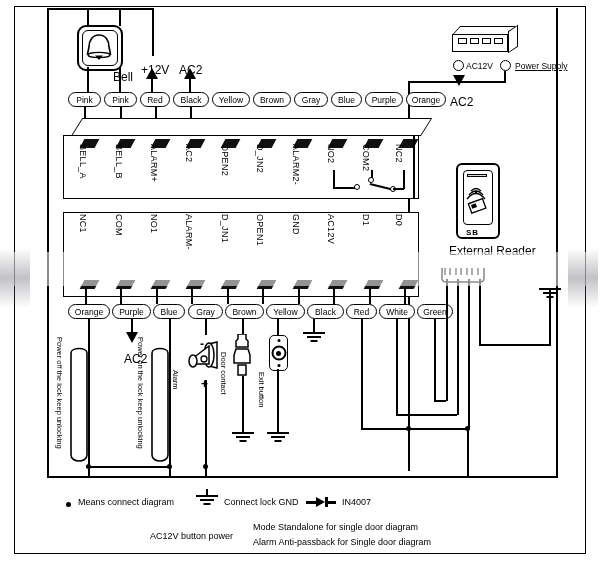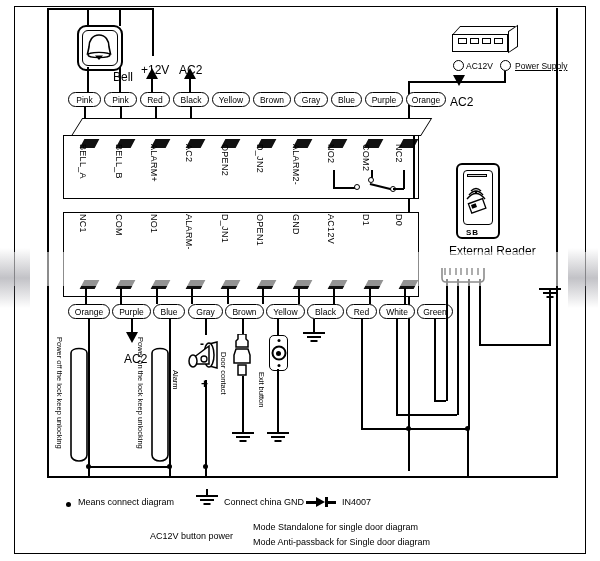--- a/index.html
+++ b/index.html
@@ -375,29 +375,29 @@
   <div class="dot" style="left:406px;top:426px;"></div>
 
   <div class="dot" style="left:66px;top:502px;"></div>
   <div class="legend" style="left:78px;top:497px;">Means connect diagram</div>
   <div class="gnd" style="left:196px;top:495px;">
       <i></i>
       <i></i>
       <i></i>
     </div>
   <div class="line vl" style="left:206px;top:489px;height:8px;"></div>
-  <div class="legend" style="left:224px;top:497px;">Connect china GND</div>
+  <div class="legend" style="left:224px;top:497px;">Connect lock GND</div>
   <div class="diode" style="left:306px;top:497px;">
     <div class="bar"></div>
       <div class="tip"></div>
       <div class="cath"></div>
       <div class="bar2"></div>
   </div>
   <div class="legend" style="left:342px;top:497px;">IN4007</div>
 
   <div class="legend" style="left:150px;top:531px;">AC12V button power</div>
   <div class="legend" style="left:253px;top:522px;">Mode Standalone for single door diagram</div>
-  <div class="legend" style="left:253px;top:537px;">Mode Anti-passback for Single door diagram</div>
+  <div class="legend" style="left:253px;top:537px;">Alarm Anti-passback for Single door diagram</div>
 
   <div class="band" style="top:252px;"></div>
   <div class="smudge" style="left:0px;top:248px;width:30px;height:60px;"></div>
   <div class="smudge" style="left:568px;top:248px;width:30px;height:60px;"></div>
 </div>
 
 </body></html>

